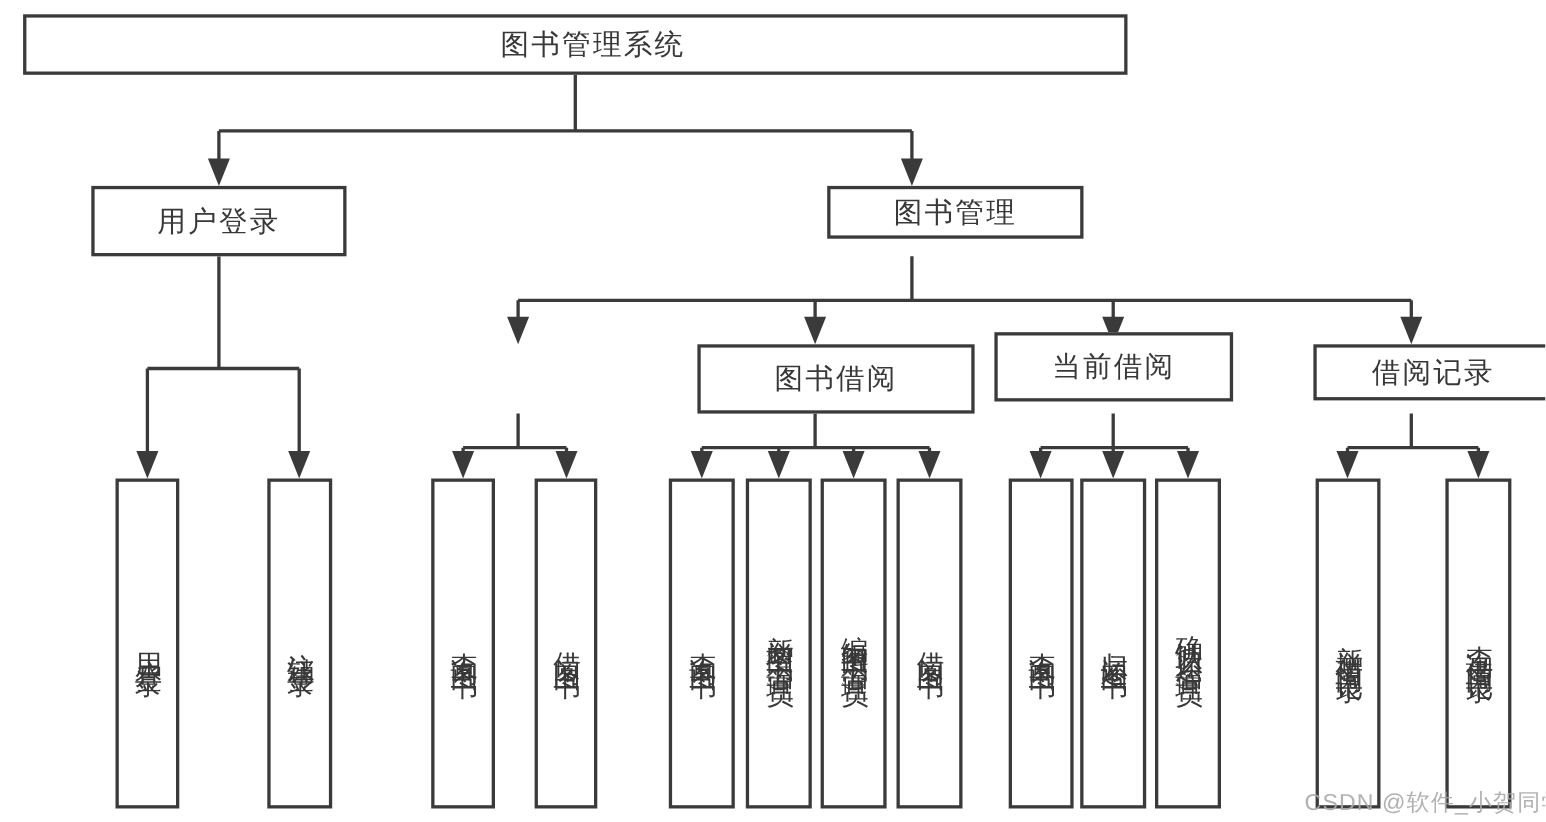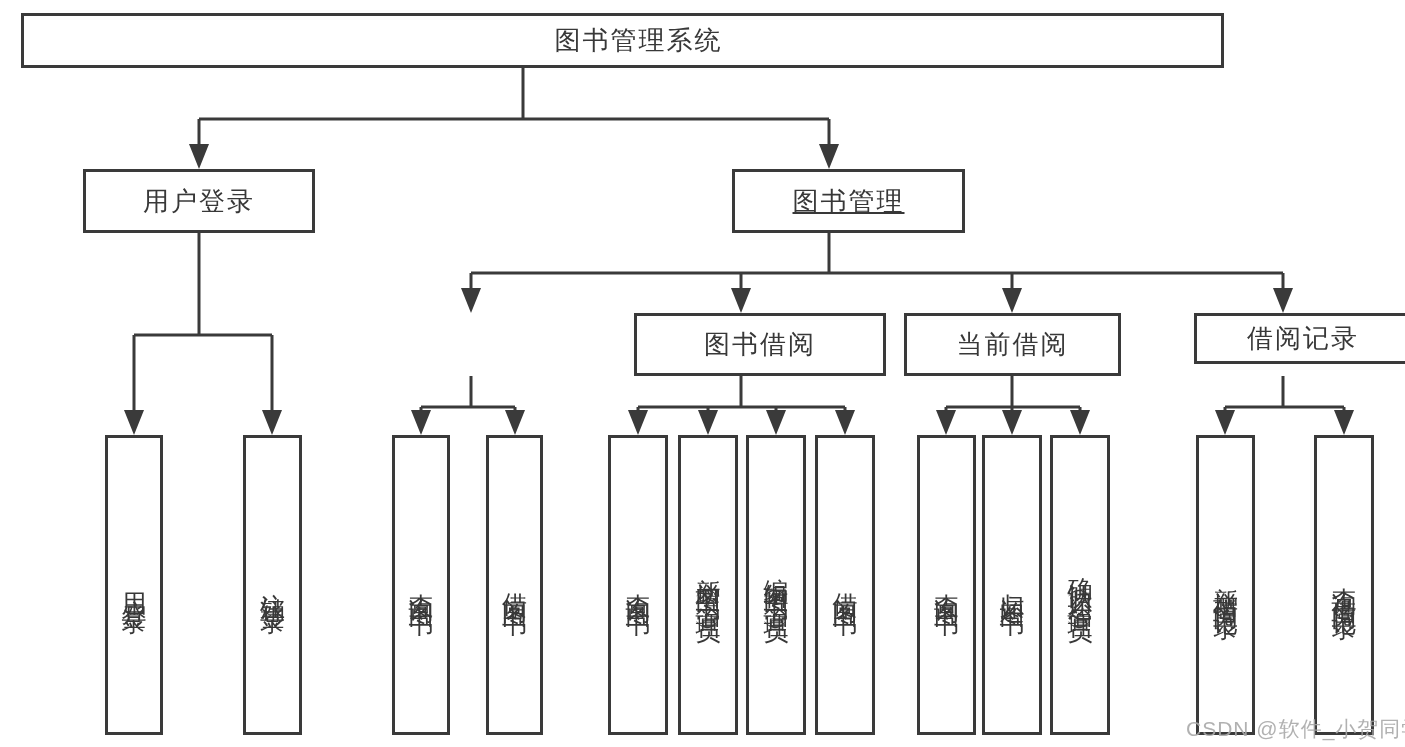--- a/index.html
+++ b/index.html
@@ -40,26 +40,26 @@
   }
   .vnode {
     top: 435px;
     height: 300px;
     font-size: 25px;
     writing-mode: vertical-rl;
     letter-spacing: 6px;
     line-height: 1;
   }
   
-  #n-root  { left: 21px;  top: 13px;  width: 1203px; height: 55px; padding-left: 32px; }
+  #n-root  { left: 21px;  top: 13px;  width: 1004px; height: 55px; padding-left: 32px; }
   #n-l2-0  { left: 83px;  top: 169px; width: 232px;  height: 64px; }
-  #n-l2-1  { left: 732px; top: 169px; width: 233px;  height: 64px; text-decoration: underline; }
+  #n-l2-1  { left: 752px; top: 169px; width: 233px;  height: 48px; }
   #n-l3-0  { left: 362px; top: 313px; width: 216px;  height: 63px; }
   #n-l3-1  { left: 634px; top: 313px; width: 252px;  height: 63px; }
-  #n-l3-2  { left: 904px; top: 313px; width: 217px;  height: 63px; }
+  #n-l3-2  { left: 904px; top: 302px; width: 217px;  height: 63px; }
   #n-l3-3  { left: 1194px;top: 313px; width: 218px;  height: 51px; }
   #n-leaf-0  { left: 105px;  width: 58px; }
   #n-leaf-1  { left: 243px;  width: 59px; }
   #n-leaf-2  { left: 392px;  width: 58px; }
   #n-leaf-3  { left: 486px;  width: 57px; }
   #n-leaf-4  { left: 608px;  width: 60px; }
   #n-leaf-5  { left: 678px;  width: 60px; }
   #n-leaf-6  { left: 746px;  width: 60px; }
   #n-leaf-7  { left: 815px;  width: 60px; }
   #n-leaf-8  { left: 917px;  width: 59px; }

